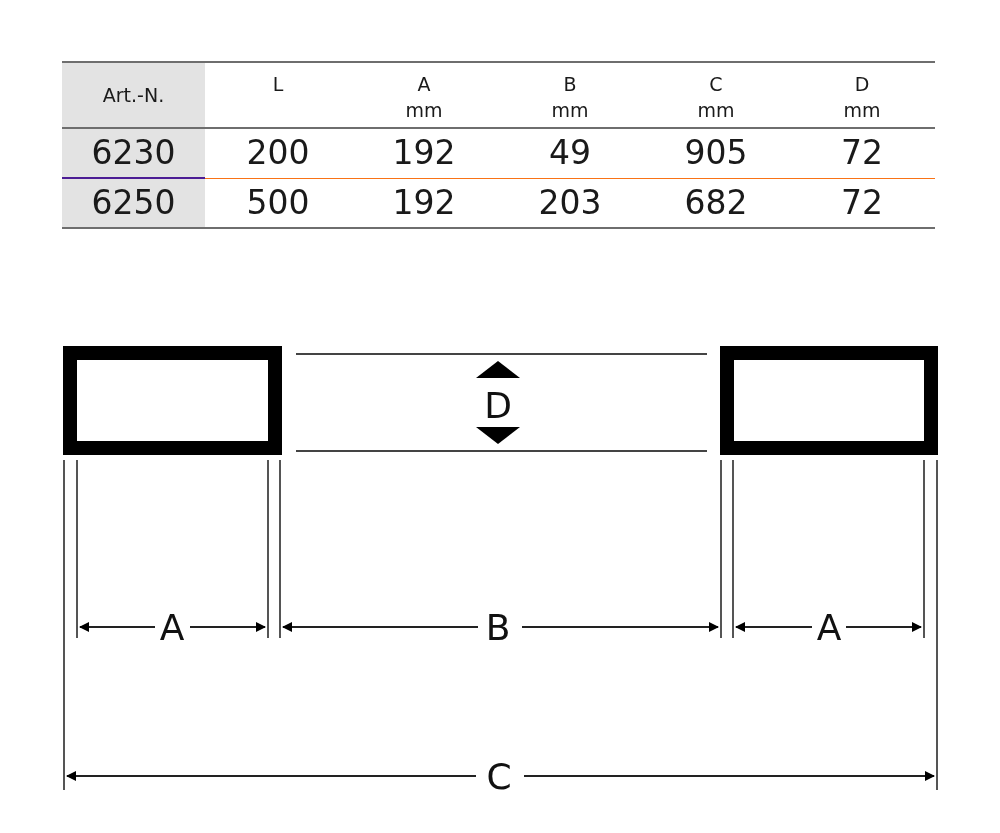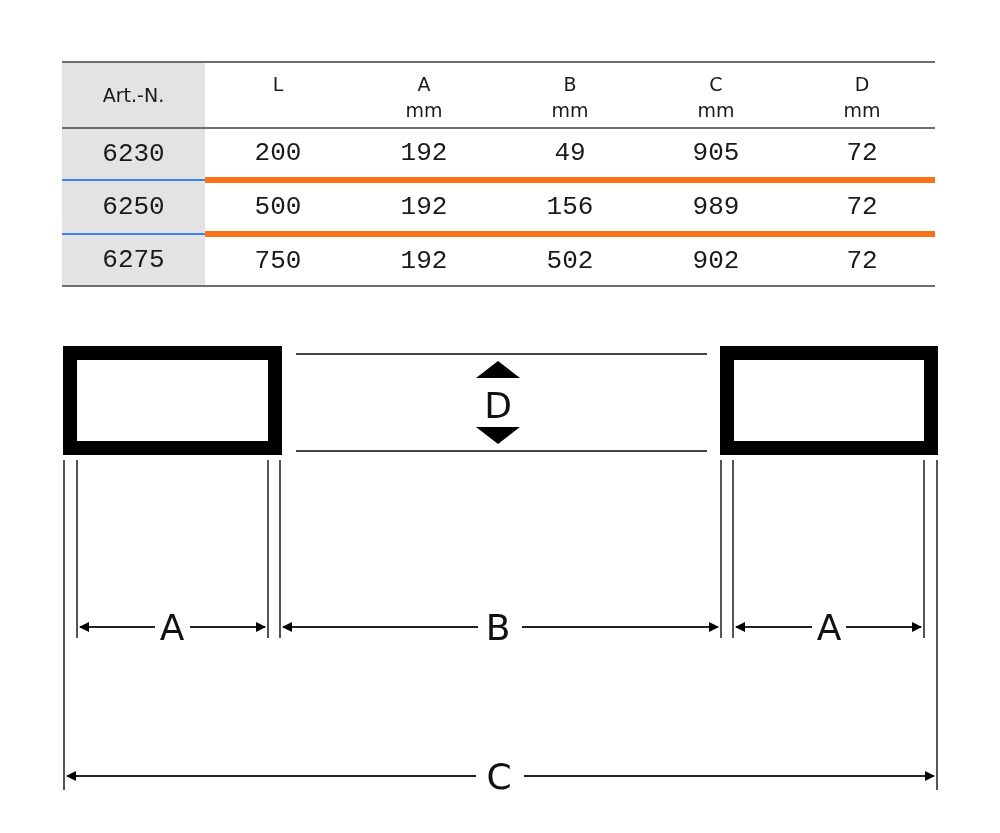--- a/index.html
+++ b/index.html
@@ -5,24 +5,24 @@
   html, body { margin: 0; padding: 0; background: #ffffff; }
   body { width: 1000px; height: 833px; position: relative; overflow: hidden;
          font-family: "DejaVu Sans", "Liberation Sans", sans-serif; color: #1a1a1a; }
   #spec-table { position: absolute; left: 62px; top: 61px; width: 873px;
                 border-collapse: collapse; table-layout: fixed; }
   #spec-table th, #spec-table td { text-align: center; padding: 0; }
   #spec-table thead tr { height: 66px; border-top: 2px solid #6e6e6e; border-bottom: 2px solid #6e6e6e; }
   #spec-table thead th { font-weight: normal; font-size: 19px; vertical-align: top; padding-top: 8px; line-height: 26px; }
   #spec-table thead th.artn { vertical-align: middle; padding-top: 0; background: #e3e3e3; font-size: 19px; }
   #spec-table tbody tr { height: 50px; }
-  #spec-table tbody tr + tr td { border-top: 6px solid #f97316; }
-  #spec-table tbody tr + tr td.artn { border-top: 2px solid #3b82f6; }
+  #spec-table tbody tr + tr td { border-top: 1px solid #f97316; }
+  #spec-table tbody tr + tr td.artn { border-top: 2px solid #4c1d95; }
   #spec-table tbody tr:last-child { border-bottom: 2px solid #6e6e6e; }
-  #spec-table tbody td { font-size: 26px; line-height: 48px; font-family: Liberation Mono, monospace; }
+  #spec-table tbody td { font-size: 33px; line-height: 48px; }
   #spec-table td.artn { background: #e3e3e3; }
   .col-art { width: 143px; }
   .unit { display: block; }
   #diagram { position: absolute; left: 0; top: 0; width: 1000px; height: 833px; pointer-events: none; }
   #diagram .lbl { font-family: "DejaVu Sans", "Liberation Sans", sans-serif; font-size: 36px; fill: #111; }
 </style>
 </head>
 <body>
 
 <table id="spec-table">
@@ -67,30 +67,22 @@
       <td>200</td>
       <td>192</td>
       <td>49</td>
       <td>905</td>
       <td>72</td>
     </tr>
     <tr>
       <td class="artn">6250</td>
       <td>500</td>
       <td>192</td>
-      <td>156</td>
-      <td>989</td>
-      <td>72</td>
-    </tr>
-    <tr>
-      <td class="artn">6275</td>
-      <td>750</td>
-      <td>192</td>
-      <td>502</td>
-      <td>902</td>
+      <td>203</td>
+      <td>682</td>
       <td>72</td>
     </tr>
   </tbody>
 </table>
 
 <svg id="diagram" viewBox="0 0 1000 833" xmlns="http://www.w3.org/2000/svg">
   <defs>
     <marker id="arrowEnd" markerWidth="10" markerHeight="10" refX="9" refY="5" orient="auto" markerUnits="userSpaceOnUse">
       <path d="M0,0 L10,5 L0,10 Z" fill="#000"></path>
     </marker>

